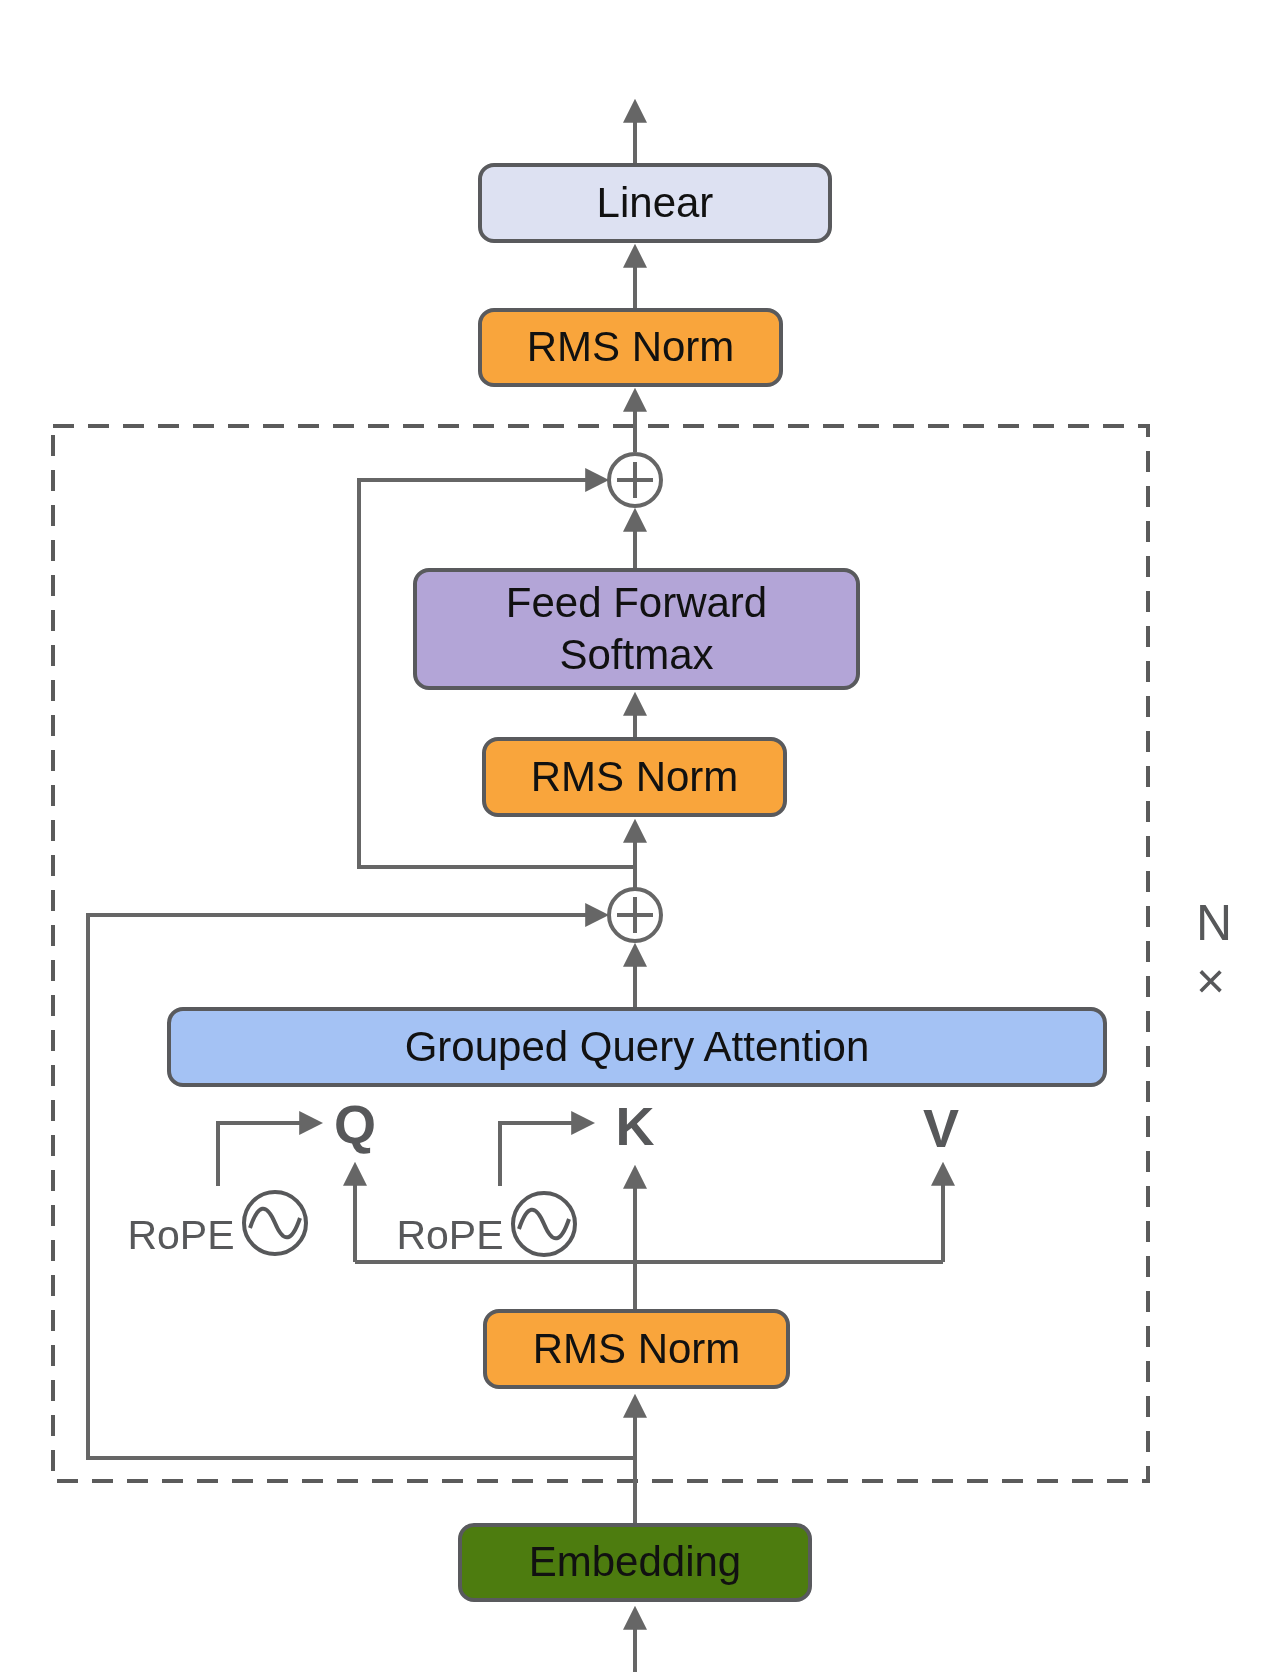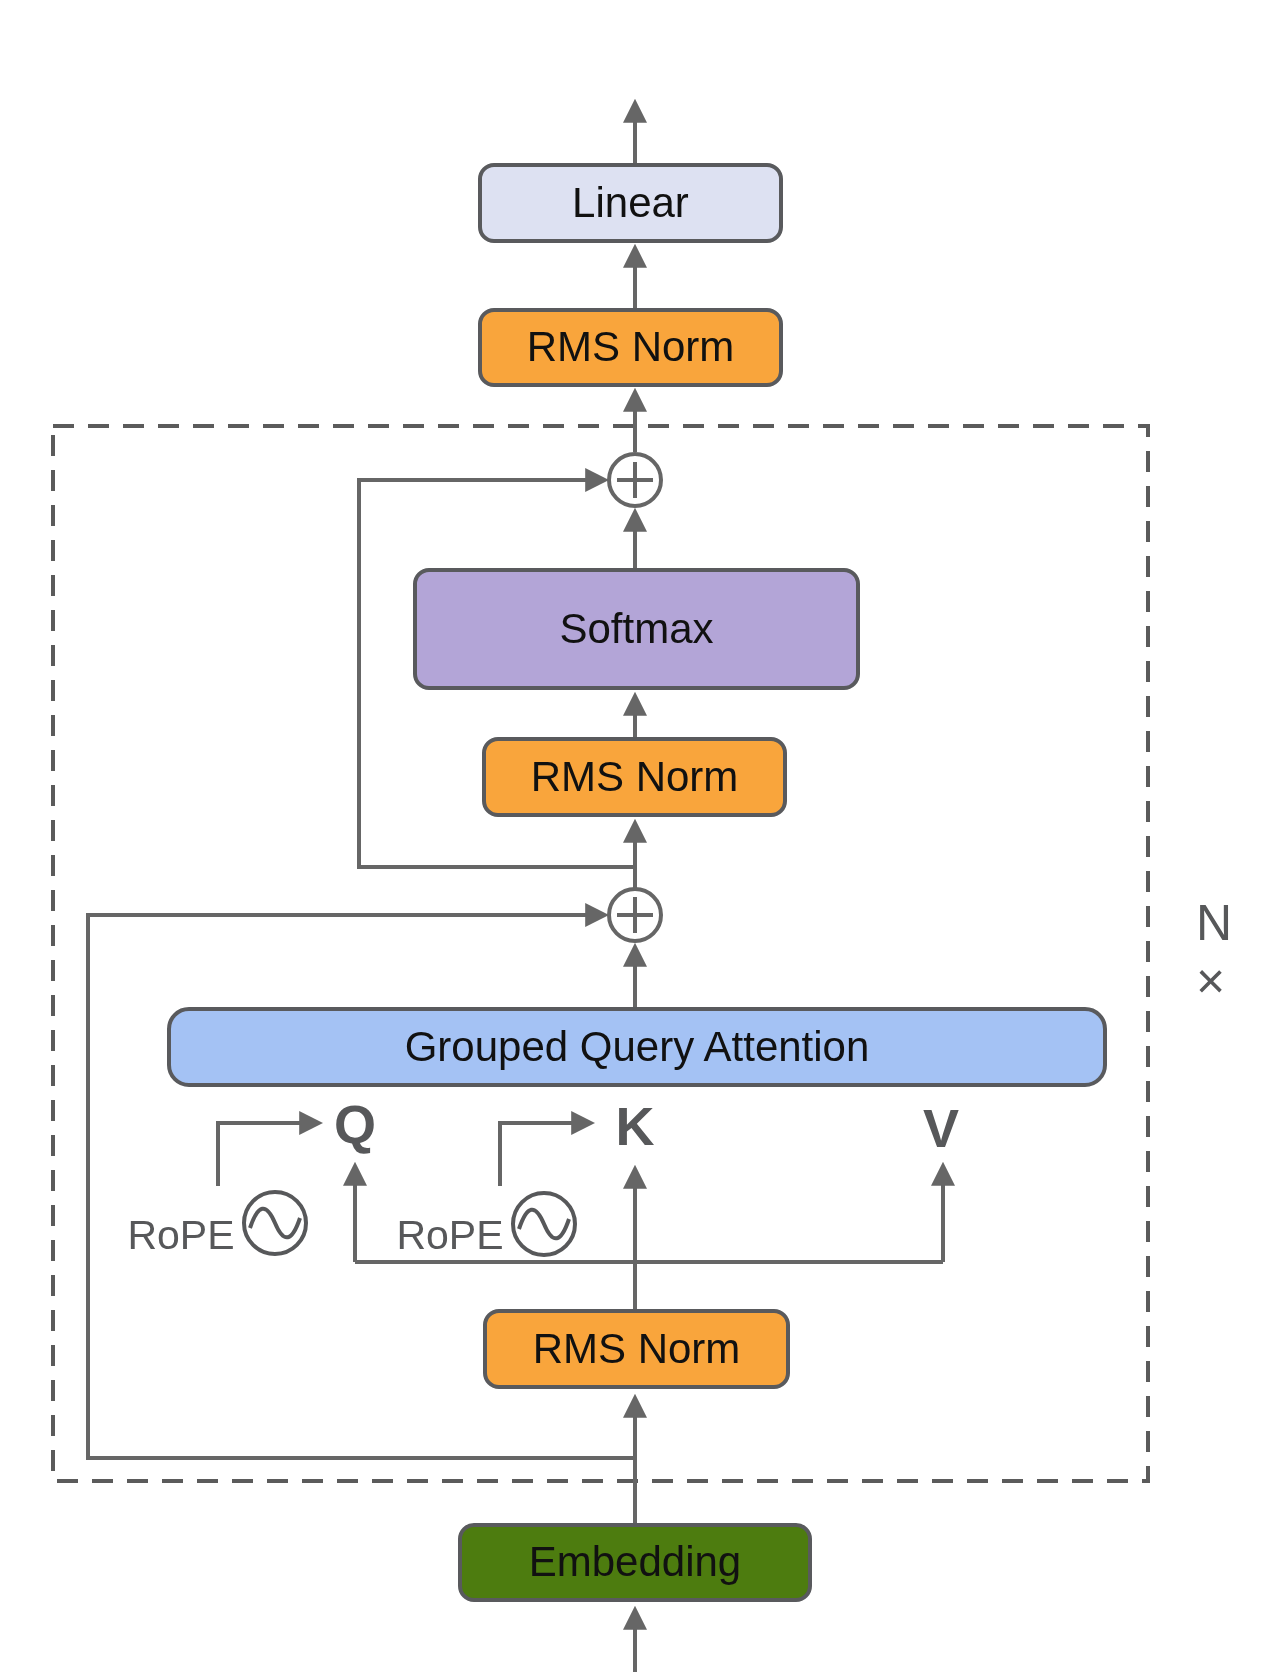--- a/index.html
+++ b/index.html
@@ -18,25 +18,25 @@
     border-radius:16px;
     display:flex;align-items:center;justify-content:center;
     flex-direction:column;
     color:#111111;
     font-size:42px;
     line-height:1.25;
     text-align:center;
     white-space:nowrap;
   }
   .b-softmax {left:480px;top:18px;  width:303px;height:80px;}
-  .b-linear  {left:478px;top:163px; width:305px;height:80px;}
+  .b-linear  {left:478px;top:163px; width:354px;height:80px;}
   .b-rms-top {left:478px;top:308px; width:305px;height:79px;}
   .b-ff      {left:413px;top:568px; width:447px;height:122px;}
   .b-rms-mid {left:482px;top:737px; width:305px;height:80px;}
-  .b-gqa     {left:167px;top:1007px;width:940px;height:80px;border-radius:22px;}
+  .b-gqa     {left:167px;top:1007px;width:940px;height:80px;}
   .b-rms-bot {left:483px;top:1309px;width:307px;height:80px;}
   .b-embed   {left:458px;top:1523px;width:354px;height:79px;}
   .qkv{
     position:absolute;
     width:70px;height:56px;
     display:flex;align-items:center;justify-content:center;
     font-size:54px;font-weight:bold;color:#57585a;
   }
   .q-label{left:320px;top:1096px;}
   .k-label{left:600px;top:1098px;}
@@ -114,20 +114,21 @@
       <path d="M519,1229 Q531,1193 544,1224 Q557,1255 569,1219"></path>
     </g>
   </svg>
 
 
   <div class="block b-linear" style="background-color: rgb(221, 225, 242);">Linear</div>
 
   <div class="block b-rms-top" style="background-color: rgb(249, 165, 60);">RMS Norm</div>
 
   <div class="block b-ff" style="background-color: rgb(179, 165, 215);">
+    <span>Feed Forward</span>
     <span>Softmax</span>
   </div>
 
   <div class="block b-rms-mid" style="background-color: rgb(249, 165, 60);">RMS Norm</div>
 
   <div class="block b-gqa" style="background-color: rgb(164, 194, 244);">Grouped Query Attention</div>
 
   <div class="block b-rms-bot" style="background-color: rgb(249, 165, 60);">RMS Norm</div>
 
   <div class="block b-embed" style="background-color: #4d7c0f;">Embedding</div>

